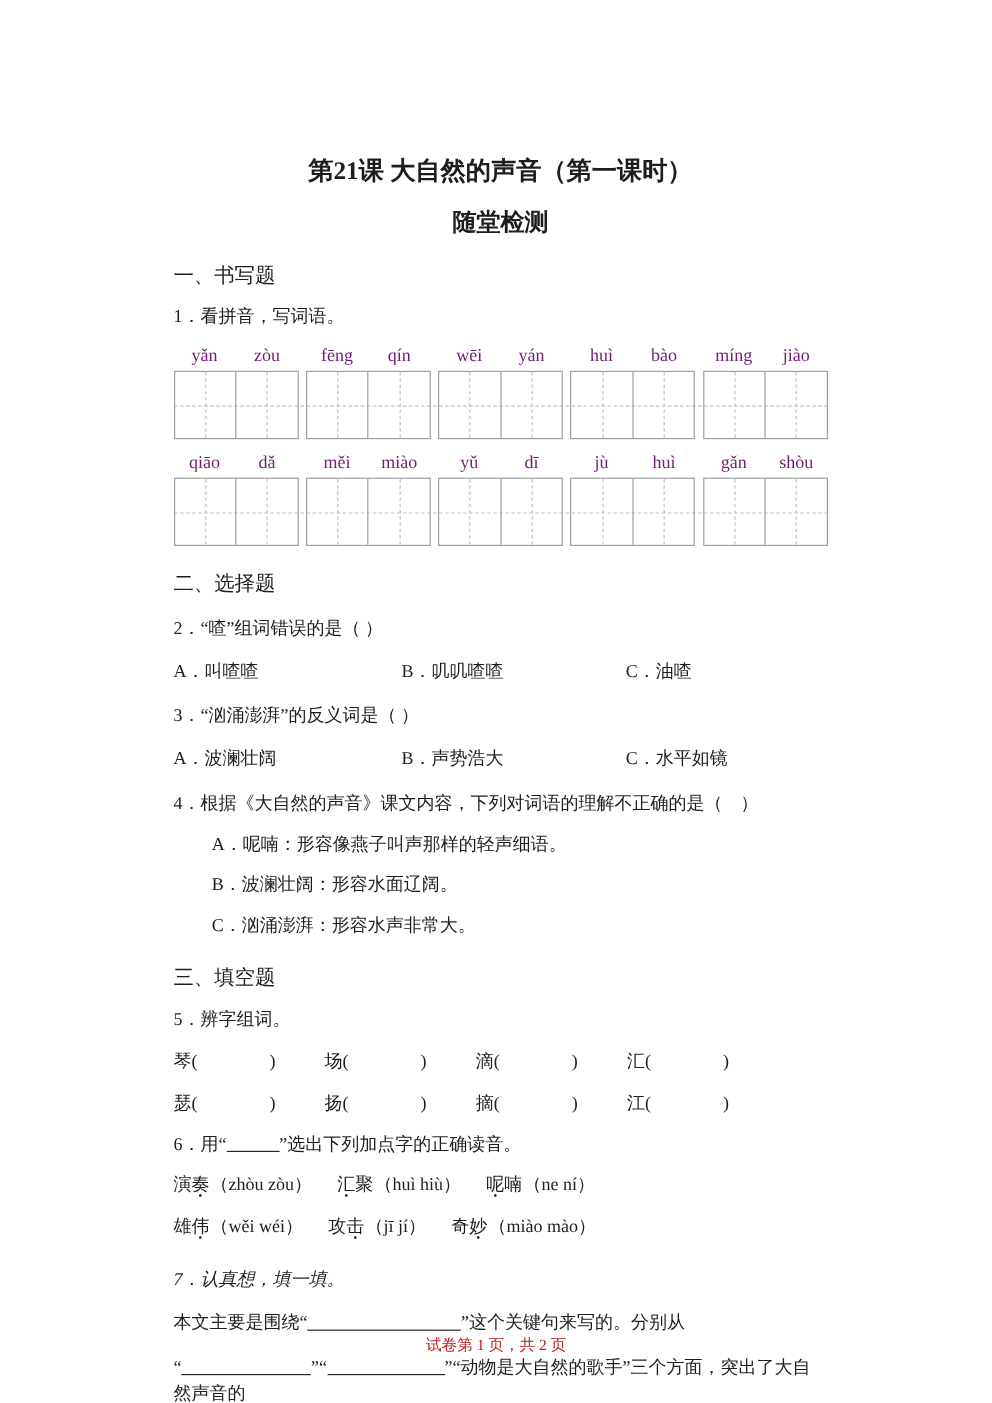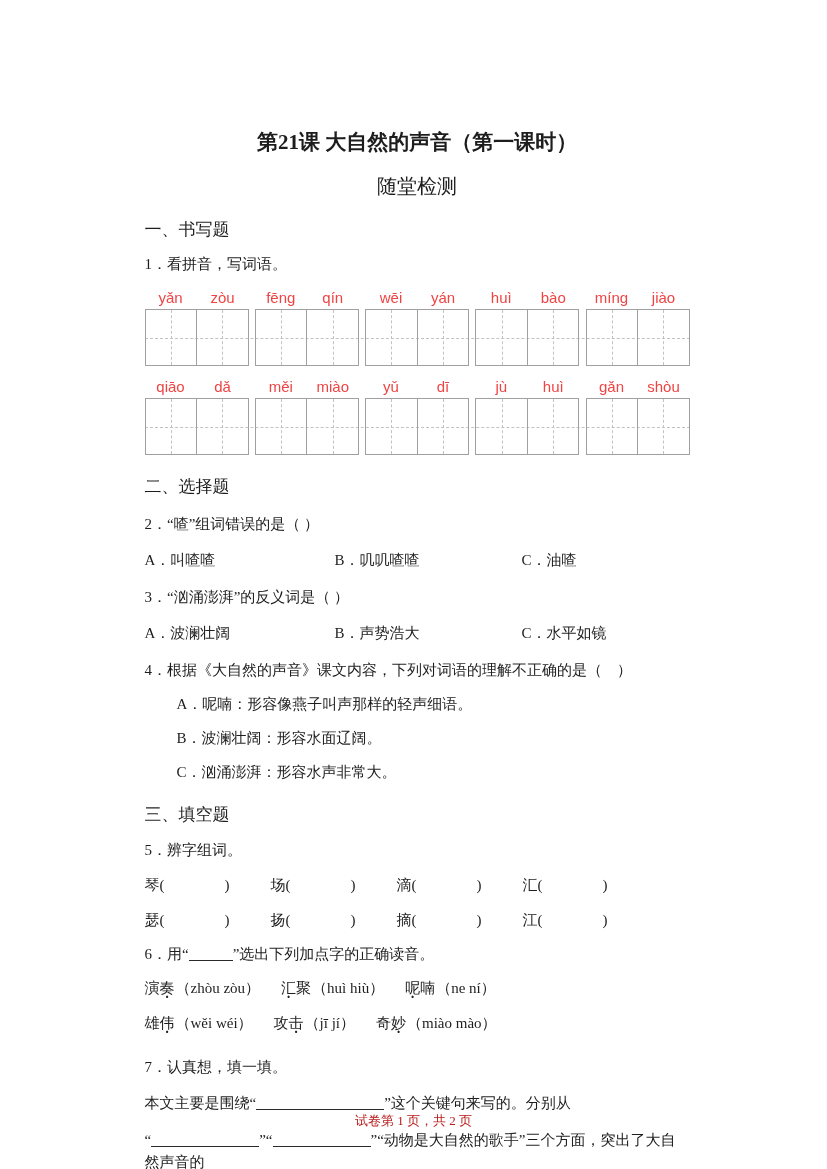--- a/index.html
+++ b/index.html
@@ -9,30 +9,30 @@
     margin:0 auto;
     background:#ffffff;
     box-sizing:border-box;
     padding:0 115px 0 122px;
     overflow:hidden;
     font-family:"Liberation Serif","DejaVu Serif",serif;
     color:#1d1d1d;
     font-size:15px;
   }
   .title { margin:0; padding-top:129px; font-size:21px; line-height:1.25; font-weight:700; text-align:center; }
-  .subtitle { margin:19px 0 0; font-size:20px; line-height:1.2; font-weight:400; text-align:center; }
+  .subtitle { margin:19px 0 0; font-size:20px; line-height:1.2; font-weight:700; text-align:center; }
   .sec-heading { margin-top:21px; font-size:17px; line-height:1.3; font-weight:400; }
   .q-label { margin:13px 0 0; line-height:1.4; }
 
   
   .py-block { margin-top:14px; }
   .py-block.second { margin-top:12px; }
   .py-labels-row, .py-boxes-row { display:flex; justify-content:space-between; }
   .py-label-pair { width:104px; display:flex; }
-  .py-label-pair span { flex:1; text-align:center; font-family:Liberation Sans, sans-serif; font-size:15px; color:#ef4444; }
+  .py-label-pair span { flex:1; text-align:center; font-family:Liberation Serif, serif; font-size:15px; color:#701a75; }
   .py-boxes-row { position:relative; height:57px; margin-top:3px; }
   .midline { position:absolute; left:0; right:0; top:50%; border-top:1px dashed #c2c2c2; }
   .tzg { position:relative; width:104px; box-sizing:border-box; border:1.5px solid #a0a0a0; display:flex; background:transparent; }
   .tzg .cell { flex:1; position:relative; }
   .tzg .cell + .cell { border-left:1.5px solid #a0a0a0; }
   .tzg .cell::before { content:""; position:absolute; left:50%; top:0; bottom:0; border-left:1px dashed #c2c2c2; }
 
   
   .stem { margin:16px 0 0; line-height:1.4; }
   .opt-row { margin-top:15px; display:grid; grid-template-columns:190px 187px 1fr; line-height:1.4; }
@@ -42,21 +42,21 @@
   .zuci-row { margin-top:14px; display:flex; line-height:1.4; }
   .zuci-cell { width:126px; white-space:pre; }
   .q6-line { margin-top:12px; display:flex; line-height:1.55; }
   .q6-item { margin-right:21px; white-space:nowrap; }
   .zi { display:inline-block; position:relative; }
   .zi.dotted::after { content:"·"; position:absolute; left:50%; bottom:-0.62em; transform:translateX(-50%); font-weight:700; font-size:14px; color:#1d1d1d; }
   .pyp { margin-left:1px; }
 
   .blank { display:inline-block; border-bottom:1px solid #2a2a2a; height:0.95em; vertical-align:-2px; }
   .w44 { width:44px; } .w128 { width:128px; } .w108 { width:108px; } .w98 { width:98px; }
-  .q7-gap { margin-top:22px; }
+  .q7-gap { margin-top:22px;font-style:italic; }
   .body-line { margin:15px 0 0; line-height:1.45; }
 
   .footer { position:absolute; left:0; right:0; top:1112px; text-align:center; font-size:13px; color:#b91c1c; }
 </style>
 </head>
 <body>
 
 <div class="page">
 
   <h1 class="title">第21课 大自然的声音（第一课时）</h1>

